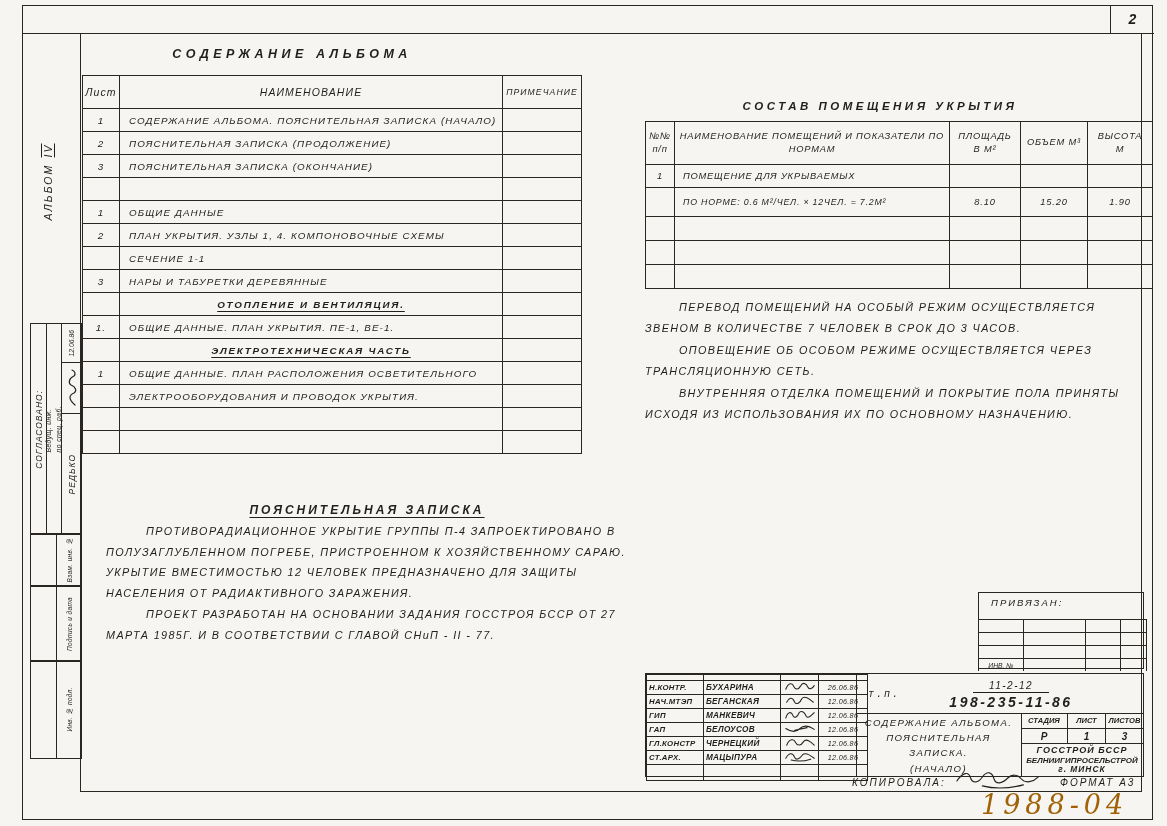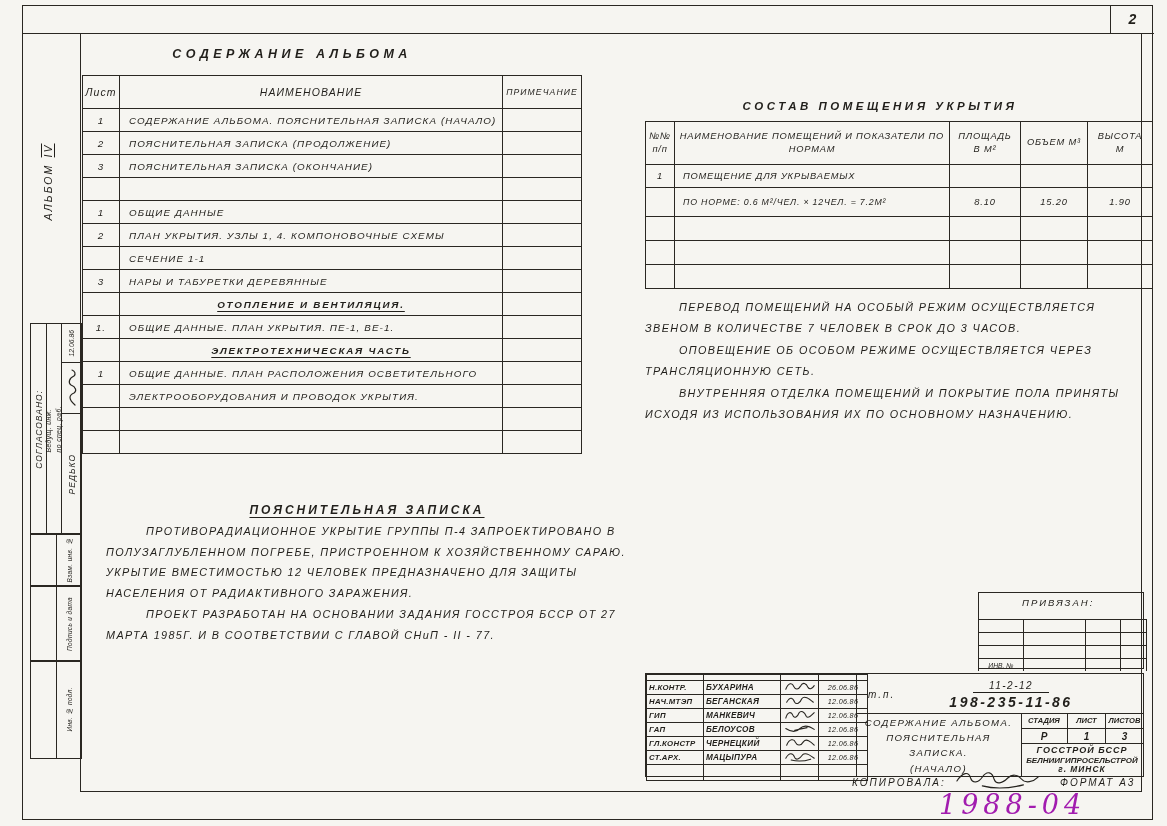--- a/index.html
+++ b/index.html
@@ -71,63 +71,63 @@
   
   .notes{left:645px;top:297px;width:484px;}
   .notes p{margin:0;font-size:10.8px;letter-spacing:1.4px;line-height:1.98;text-indent:34px;}
   .expl{left:106px;top:503px;width:522px;}
   .expl-title{text-align:center;font-size:12px;letter-spacing:3px;font-weight:bold;margin-bottom:4px;}
   .expl-sub{text-align:center;font-size:11px;letter-spacing:2.5px;font-weight:bold;margin-bottom:6px;}
   .expl p{margin:0;font-size:10.8px;letter-spacing:1.4px;line-height:1.92;text-indent:40px;}
 
   
   .attach{left:978px;top:592px;width:164px;height:75px;border:1.6px solid #2a2722;}
-  .attach-label{position:absolute;left:12px;top:4px;font-size:9.5px;letter-spacing:2px;margin-left:31px;}
+  .attach-label{position:absolute;left:12px;top:4px;font-size:9.5px;letter-spacing:2px;}
   .attach table{position:absolute;left:-1px;top:26px;width:165px;}
   .attach td{height:12px;padding:0;font-size:6.8px;}
   .attach td.a1{width:44px;}
   .attach td.a2{width:61px;}
   .attach td.a3{width:34px;}
   .attach td.a4{width:25px;}
   .attach td.inv{border-bottom:none;text-align:center;}
 
   
   .tblock{left:645px;top:673px;width:497px;height:102px;border:1.9px solid #2a2722;}
   .tb-left{position:absolute;left:0;top:0;width:210px;height:102px;border-right:1.5px solid #2a2722;}
   .tb-left table{width:211px;}
   .tb-left td{height:13px;padding:0 2px;font-size:7.8px;font-weight:bold;letter-spacing:0.3px;white-space:nowrap;margin-top:28px;}
   .tb-left tr.sp td{height:5px;}
   .tb-left tr.fill td{height:15px;}
   .tb-left td.r{width:52px;}
   .tb-left td.n{width:72px;font-size:8.2px;}
   .tb-left td.s{width:37px;text-align:center;padding:0;}
   .tb-left td.d{width:44px;text-align:center;font-size:7.2px;font-weight:normal;}
   .tb-code{position:absolute;left:210px;top:0;width:287px;height:39px;border-bottom:1.5px solid #2a2722;}
-  .tb-tp{position:absolute;left:12px;top:15px;font-size:10px;letter-spacing:2px;}
+  .tb-tp{position:absolute;left:12px;top:15px;font-size:10px;letter-spacing:2px;font-family:Liberation Mono, monospace;}
   .tb-frac{position:absolute;left:60px;top:1px;width:190px;text-align:center;}
   .frac-top{display:inline-block;font-size:10px;letter-spacing:1.5px;border-bottom:1.4px solid #211f1b;padding:0 16px 1px 16px;}
   .frac-bot{font-size:14px;font-weight:bold;letter-spacing:2.5px;margin-top:1px;}
   .tb-title{position:absolute;left:210px;top:39px;width:165px;height:63px;border-right:1.5px solid #2a2722;display:flex;flex-direction:column;align-items:center;justify-content:flex-end;font-size:9.6px;letter-spacing:1.4px;line-height:1.6;text-align:center;}
   .tb-stage{position:absolute;left:375px;top:39px;width:122px;height:63px;}
   .stage-row{display:flex;border-bottom:1.2px solid #2a2722;}
   .stage-row>div{display:flex;align-items:center;justify-content:center;}
   .sh1{width:46px;border-right:1.2px solid #2a2722;}
   .sh2{width:37px;border-right:1.2px solid #2a2722;}
   .sh3{flex:1;}
   .stage-hdr{height:15px;font-size:7.6px;font-weight:bold;}
   .stage-val{height:14px;font-size:10px;font-weight:bold;}
   .stage-org{height:32px;display:flex;flex-direction:column;align-items:center;justify-content:center;line-height:1.15;text-align:center;}
   .org1{font-size:9px;font-weight:bold;letter-spacing:1px;}
   .org2{font-size:8px;font-weight:bold;letter-spacing:0;}
   .org3{font-size:8.4px;font-weight:bold;letter-spacing:1px;}
 
   .copied{left:852px;top:777px;font-size:10px;letter-spacing:2px;}
   .copied-sig{left:953px;top:768px;}
   .format{left:1060px;top:777px;font-size:10px;letter-spacing:2px;font-weight:normal;}
-  .arch-code{left:939px;top:789px;font-family:"DejaVu Serif",serif;font-style:italic;font-size:27px;letter-spacing:5px;color:#a21caf;}
+  .arch-code{left:981px;top:789px;font-family:"DejaVu Serif",serif;font-style:italic;font-size:27px;letter-spacing:5px;color:#a16207;}
   svg.sig path{fill:none;stroke:#26241f;stroke-width:1.2px;stroke-linecap:round;}
 </style>
 </head>
 <body>
 
 <div class="abs outer-border"></div>
 <div class="abs work-frame"></div>
 <div class="abs top-line-left"></div>
 <div class="abs pagenum-box">
   <span>2</span>

